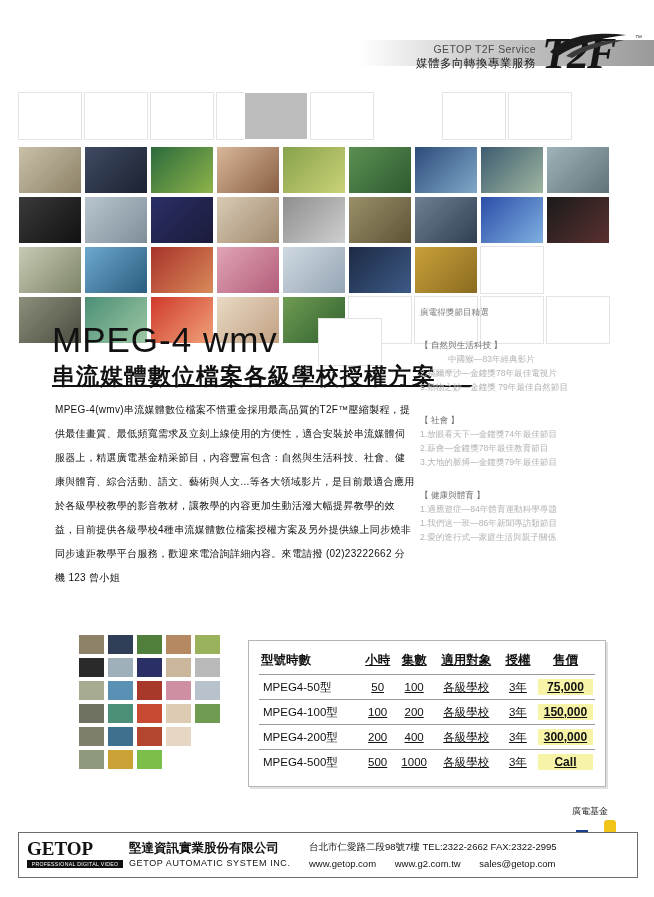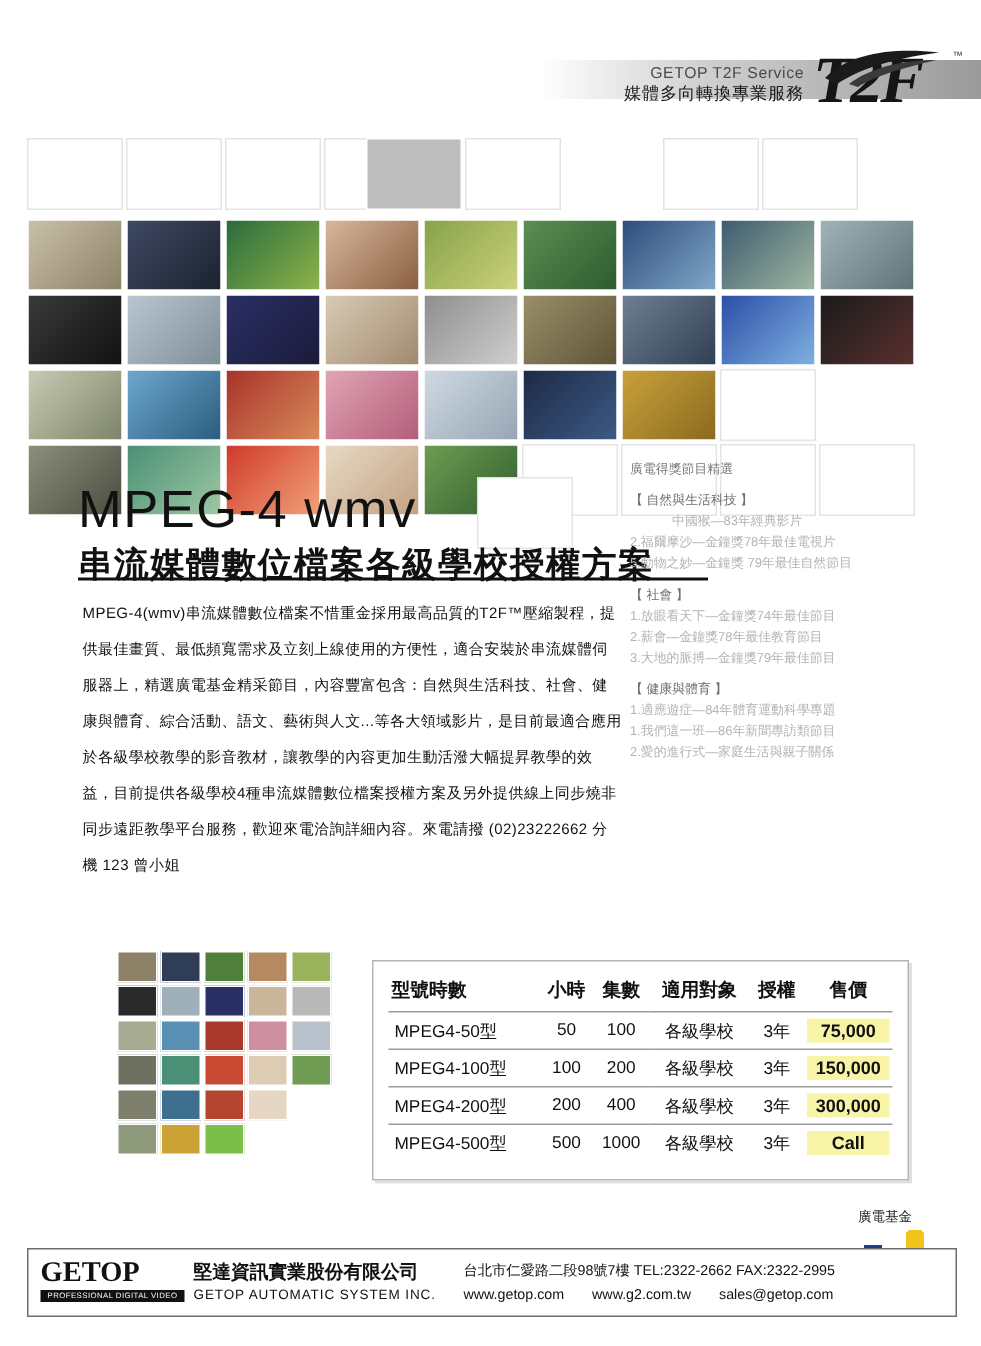--- a/index.html
+++ b/index.html
@@ -146,21 +146,21 @@
     position: absolute;
     left: 420px;
     top: 305px;
     width: 215px;
     font-size: 8.6px;
     line-height: 14px;
     color: #8e8e8e;
   }
   .awards .grp-title {
     color: #6f6f6f;
-    margin-top: 7px;
+    margin-top: 19px;
   }
   .awards .item { color: #b4b4b4; }
   .awards .head { color: #7a7a7a; margin-bottom: 3px; }
 
   
   .minigrid {
     position: absolute;
     left: 78px;
     top: 634px;
     width: 145px;
@@ -202,21 +202,21 @@
     color: #111;
     white-space: nowrap;
   }
   table.price td {
     padding: 4px 2px;
     border-top: 1px solid #9a9a9a;
     color: #111;
     white-space: nowrap;
     font-size: 11.5px;
   }
-  table.price td.c, table.price th.c { text-align: center; }
+  table.price td.c, table.price th.c { text-align: center; text-decoration: underline; }
   table.price td.model { padding-left: 4px; }
   .pricecell {
     background: #f7f4a8;
     display: block;
     font-weight: bold;
     font-size: 12px;
     padding: 1px 0;
   }
   .pricecell.call { background: #f7f4a8; }
 

